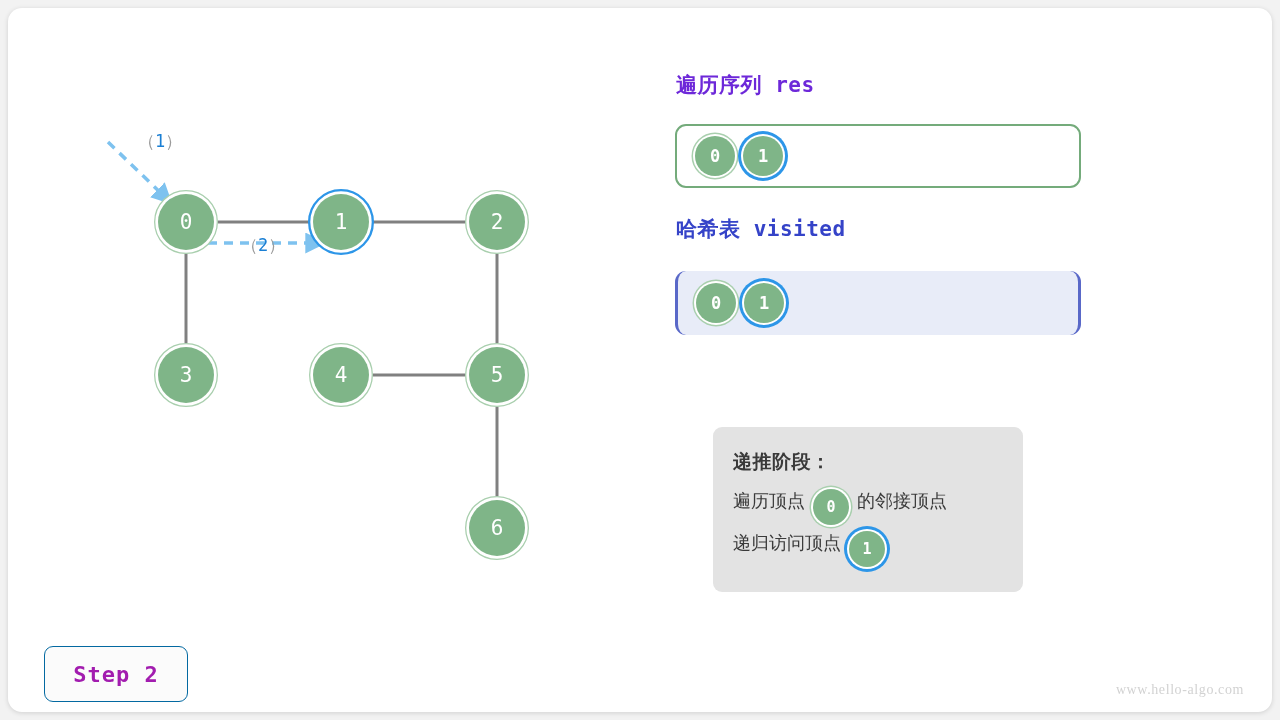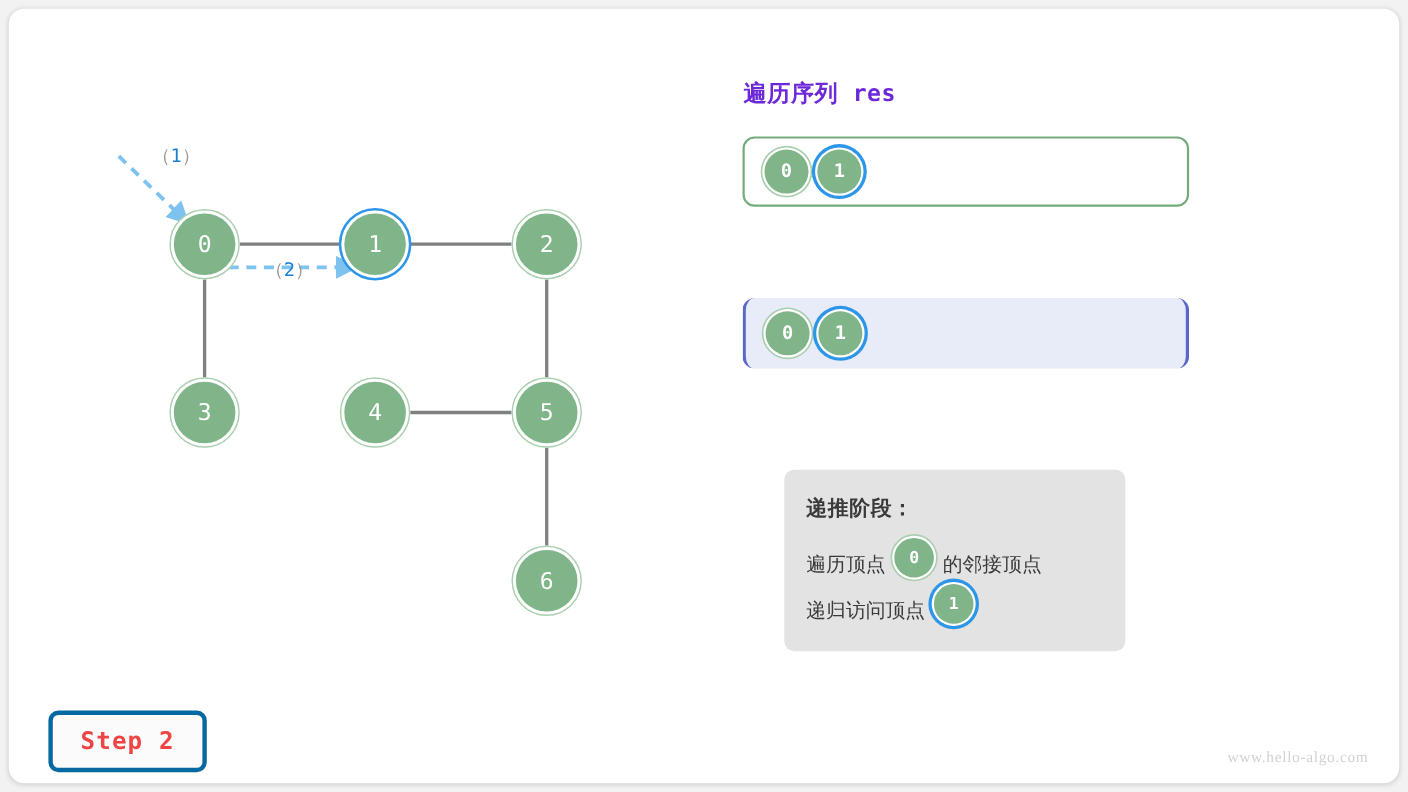--- a/index.html
+++ b/index.html
@@ -103,46 +103,46 @@
   }
   #explain .head {
     font-size: 19px;
     font-weight: bold;
     color: #3a3a3a;
     margin-bottom: 14px;
     letter-spacing: 0.5px;
   }
   #explain .line {
     display: flex;
-    align-items: flex-end;
+    align-items: flex-start;
     font-size: 18px;
     color: #3a3a3a;
     margin-bottom: 6px;
     white-space: nowrap;
   }
   #explain .line .chip { margin: 0 8px; width: 36px; height: 36px; font-size: 15px; }
 
   
   #step-badge {
     position: absolute;
     left: 36px;
     top: 638px;
     width: 144px;
     height: 56px;
     box-sizing: border-box;
-    border: 4px solid #0369a1;
+    border: 1px solid #0369a1;
     border-radius: 9px;
     background: #fbfbfb;
     display: flex;
     align-items: center;
     justify-content: center;
     font-family: "DejaVu Sans Mono", "Liberation Mono", monospace;
     font-size: 22px;
     font-weight: bold;
-    color: #ef4444;
+    color: #a21caf;
     letter-spacing: 1px;
   }
 
   
   #watermark {
     position: absolute;
     right: 28px;
     bottom: 14px;
     font-family: Liberation Serif, serif;
     font-size: 14px;
@@ -220,20 +220,21 @@
         </g>
       </g>
   </svg>
 
   <div class="panel-title" id="res-title">遍历序列 res</div>
   <div class="array-box" id="res-box">
       <div class="chip">0</div>
       <div class="chip active">1</div>
     </div>
 
+  <div class="panel-title" id="visited-title">哈希表 visited</div>
   <div class="array-box" id="visited-box">
       <div class="chip">0</div>
       <div class="chip active">1</div>
     </div>
 
   <div id="explain">
     <div class="head">递推阶段：</div>
     <div class="line">
       <span>遍历顶点</span>
       <span class="chip">0</span>

